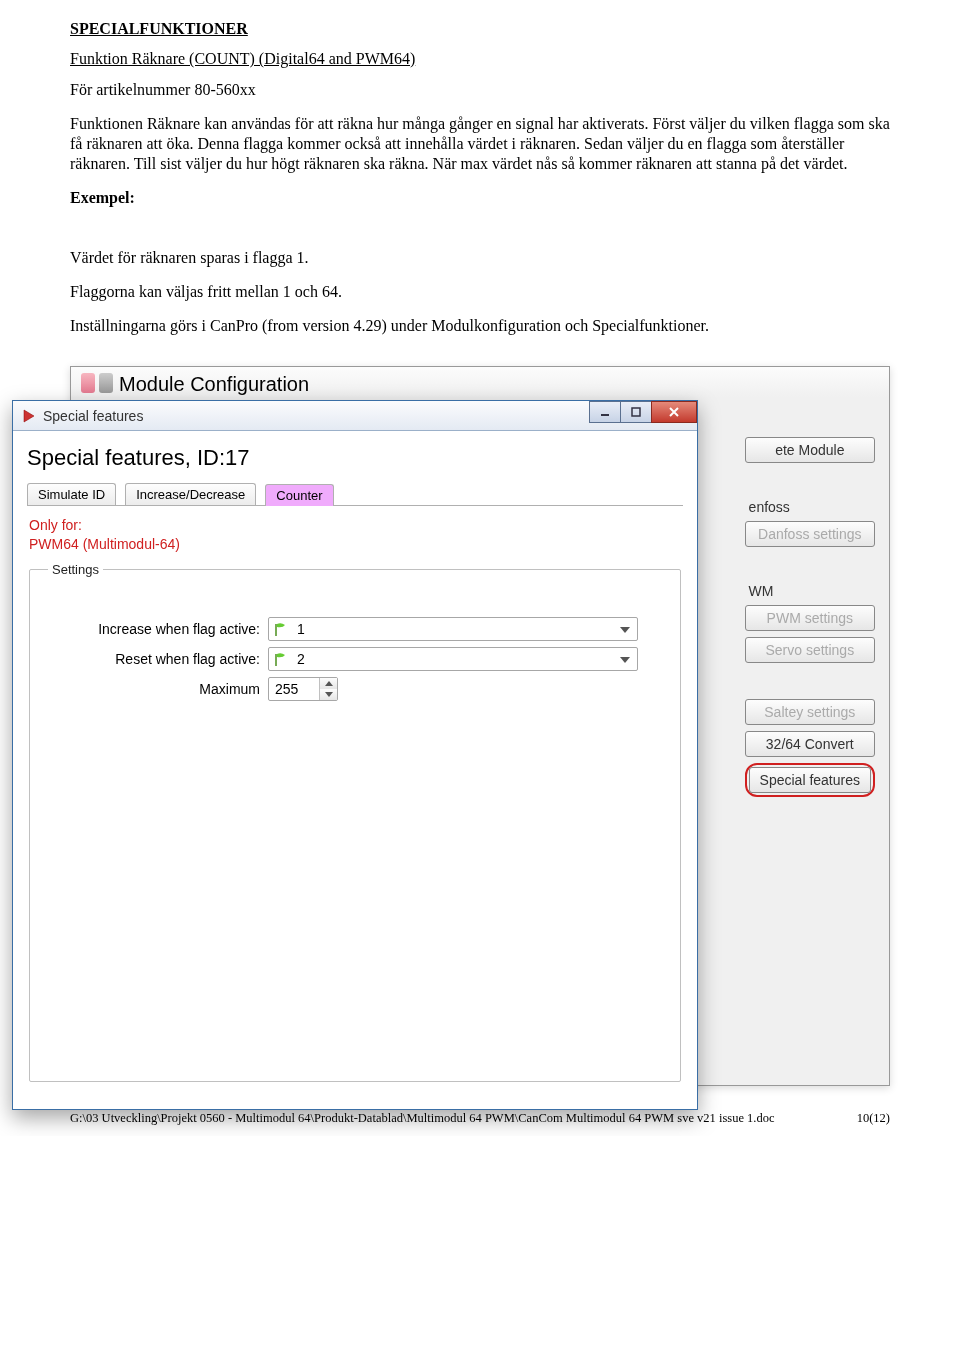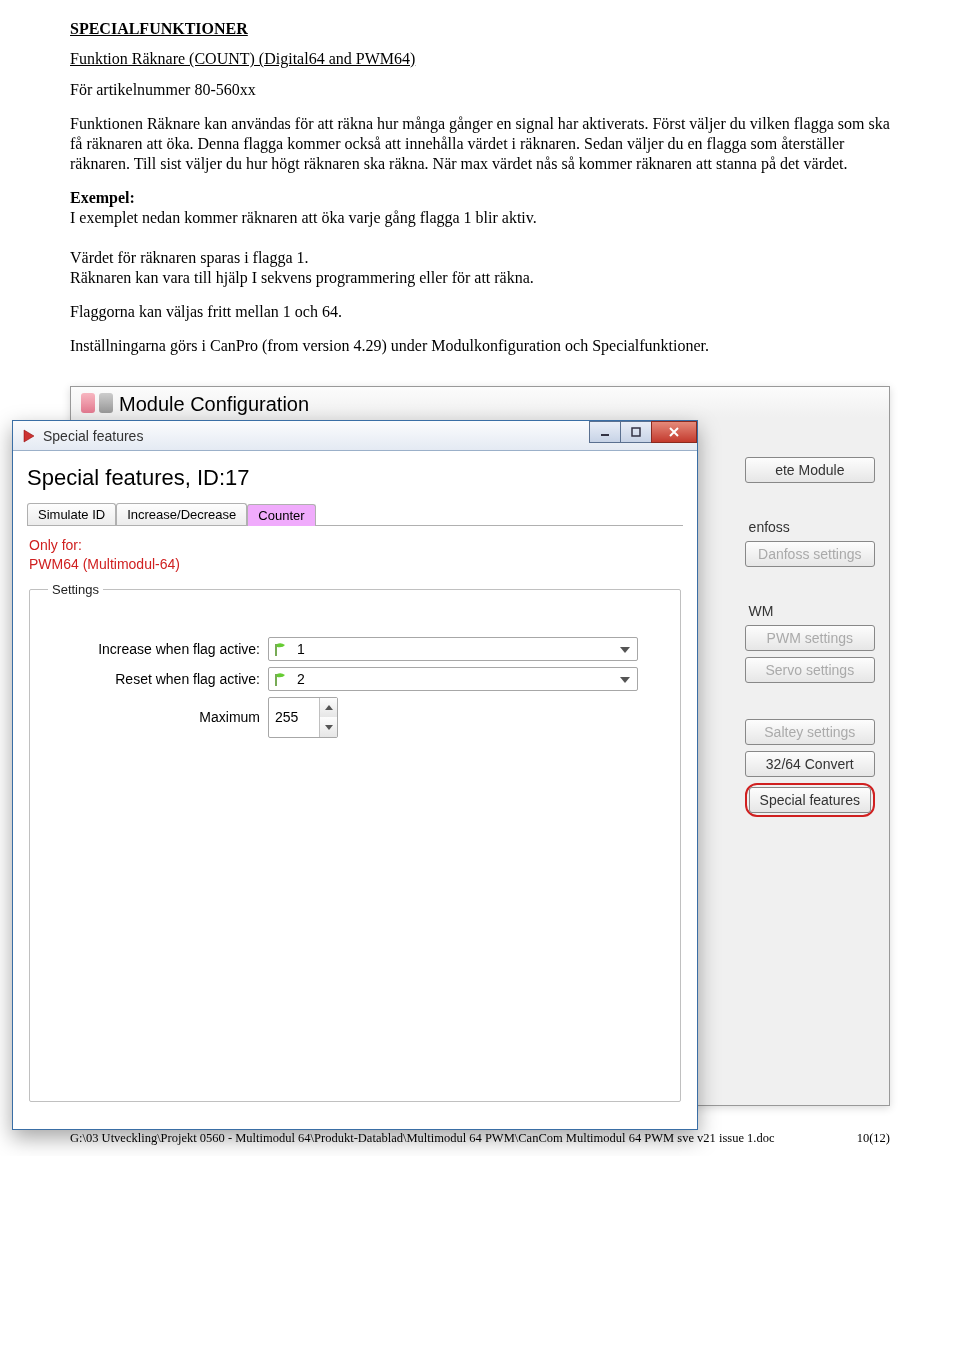--- a/index.html
+++ b/index.html
@@ -131,21 +131,21 @@
     color: #fff; border-color:#8a2a20;
     width: 46px;
     border-top-right-radius: 0;
   }
 
   .wf-body { padding: 10px 14px 14px 14px; }
   .wf-h1 {
     font-size: 22px; color: #000; margin: 4px 0 12px 0;
   }
   .tabs {
-    display: flex; gap: 0;
+    display: flex; gap: 9px;
     border-bottom: 1px solid #b0b0b0;
   }
   .tab {
     border: 1px solid #b0b0b0;
     border-bottom: none;
     background: linear-gradient(#fdfdfd,#ececec);
     padding: 3px 10px;
     border-radius: 3px 3px 0 0;
     font-size: 13px;
     cursor: pointer;
@@ -196,21 +196,21 @@
   .flag-sel .dd {
     position: absolute; right: 4px; top: 4px;
     width: 16px; height: 16px;
     display: flex; align-items: center; justify-content: center;
     color: #555;
   }
   .numbox {
     display: flex; align-items: center;
     border: 1px solid #a7a7a7;
     background: #fff;
-    height: 41px; width: 70px;
+    height: 24px; width: 70px;
     border-radius: 2px;
     padding: 0 0 0 6px;
     position: relative;
   }
   .numbox .spinbtns {
     position: absolute; right: 0; top: 0;
     width: 18px; height: 100%;
     display: flex; flex-direction: column;
     border-left: 1px solid #c0c0c0;
   }
@@ -230,24 +230,23 @@
 </style>
 </head>
 <body>
 
 <div class="heading">SPECIALFUNKTIONER</div>
 <div class="subheading">Funktion Räknare (COUNT) (Digital64 and PWM64)</div>
 <div class="para">För artikelnummer 80-560xx</div>
 <div class="para">Funktionen Räknare kan användas för att räkna hur många gånger en signal har aktiverats. Först väljer du vilken flagga som ska få räknaren att öka. Denna flagga kommer också att innehålla värdet i räknaren. Sedan väljer du en flagga som återställer räknaren. Till sist väljer du hur högt räknaren ska räkna. När max värdet nås så kommer räknaren att stanna på det värdet.</div>
 <div class="para">
   <span class="bold">Exempel:</span><br>
-  <span>I exemplet nedan kommer räknaren att öka varje gång flagga 1 blir aktiv.</span><br>
+  <br>
   <br>
   <span>Värdet för räknaren sparas i flagga 1.</span><br>
-  <span>Räknaren kan vara till hjälp I sekvens programmering eller för att räkna.</span>
 </div>
 <div class="para">Flaggorna kan väljas fritt mellan 1 och 64.</div>
 <div class="para">Inställningarna görs i CanPro (from version 4.29) under Modulkonfiguration och Specialfunktioner.</div>
 
 <div class="stack">
 
   <div class="win-back">
     <div class="back-toolbar">
       <div class="tool-pink"></div>
       <div class="tool-gray"></div>

